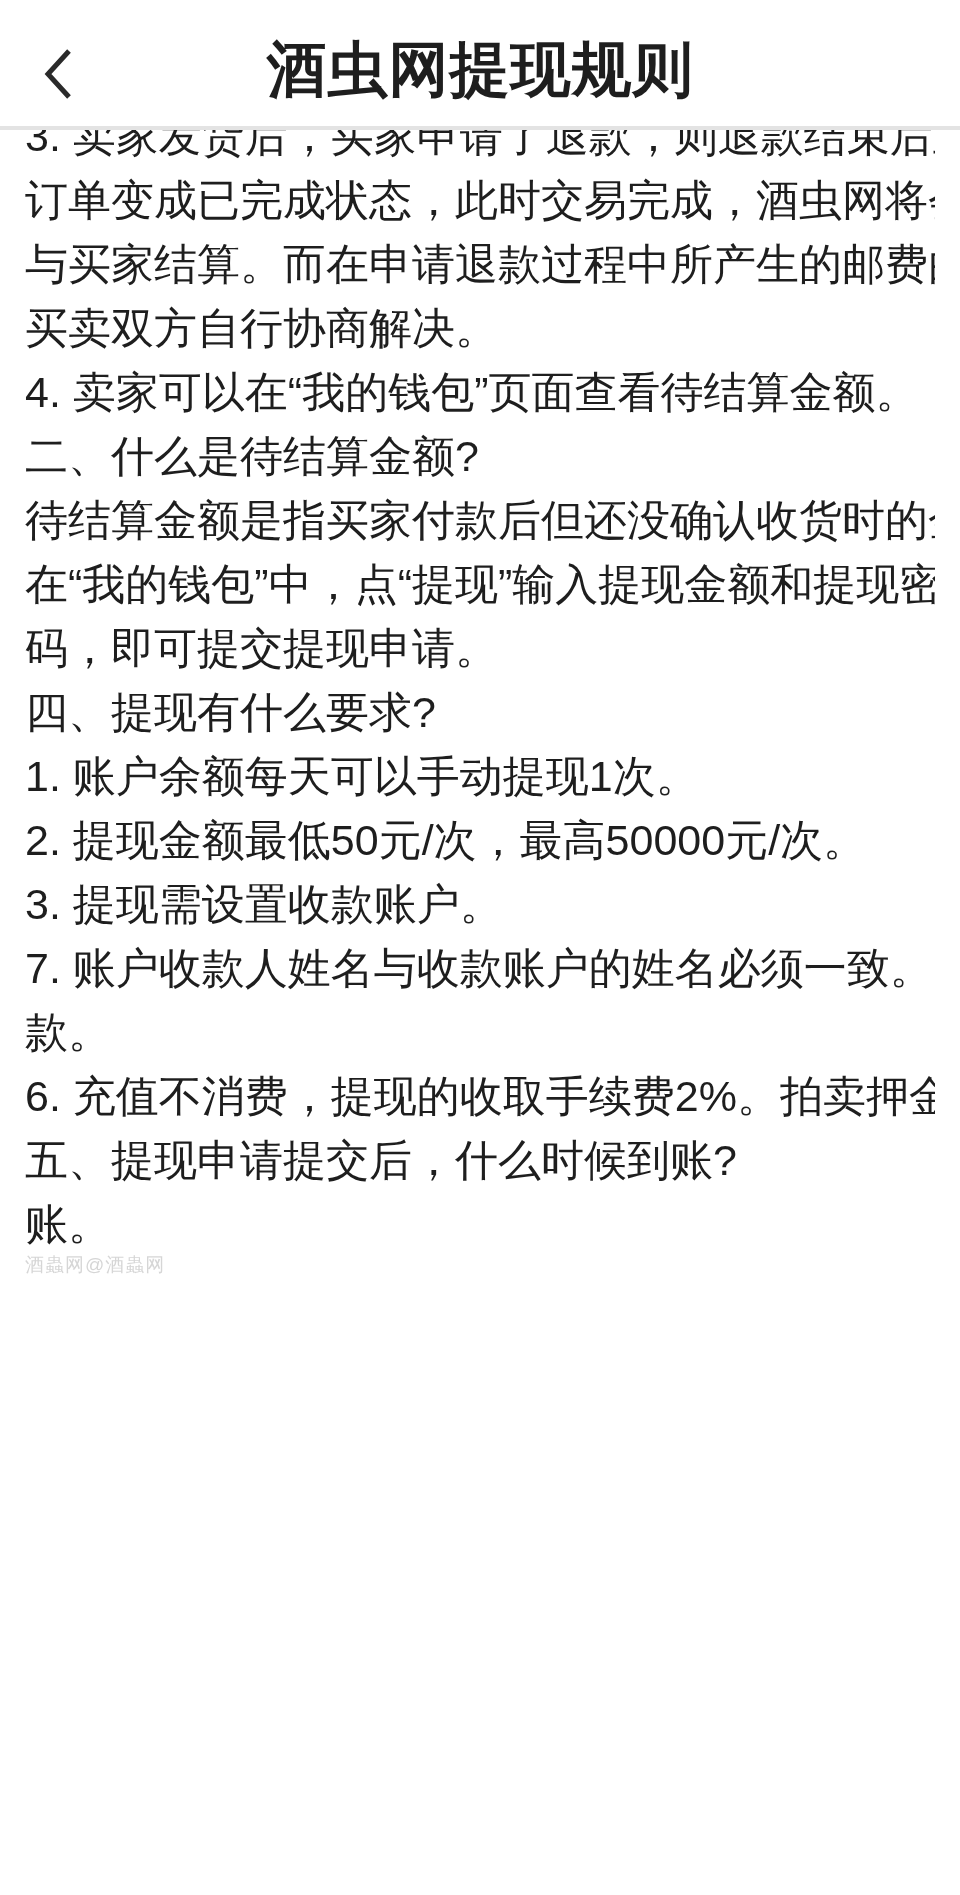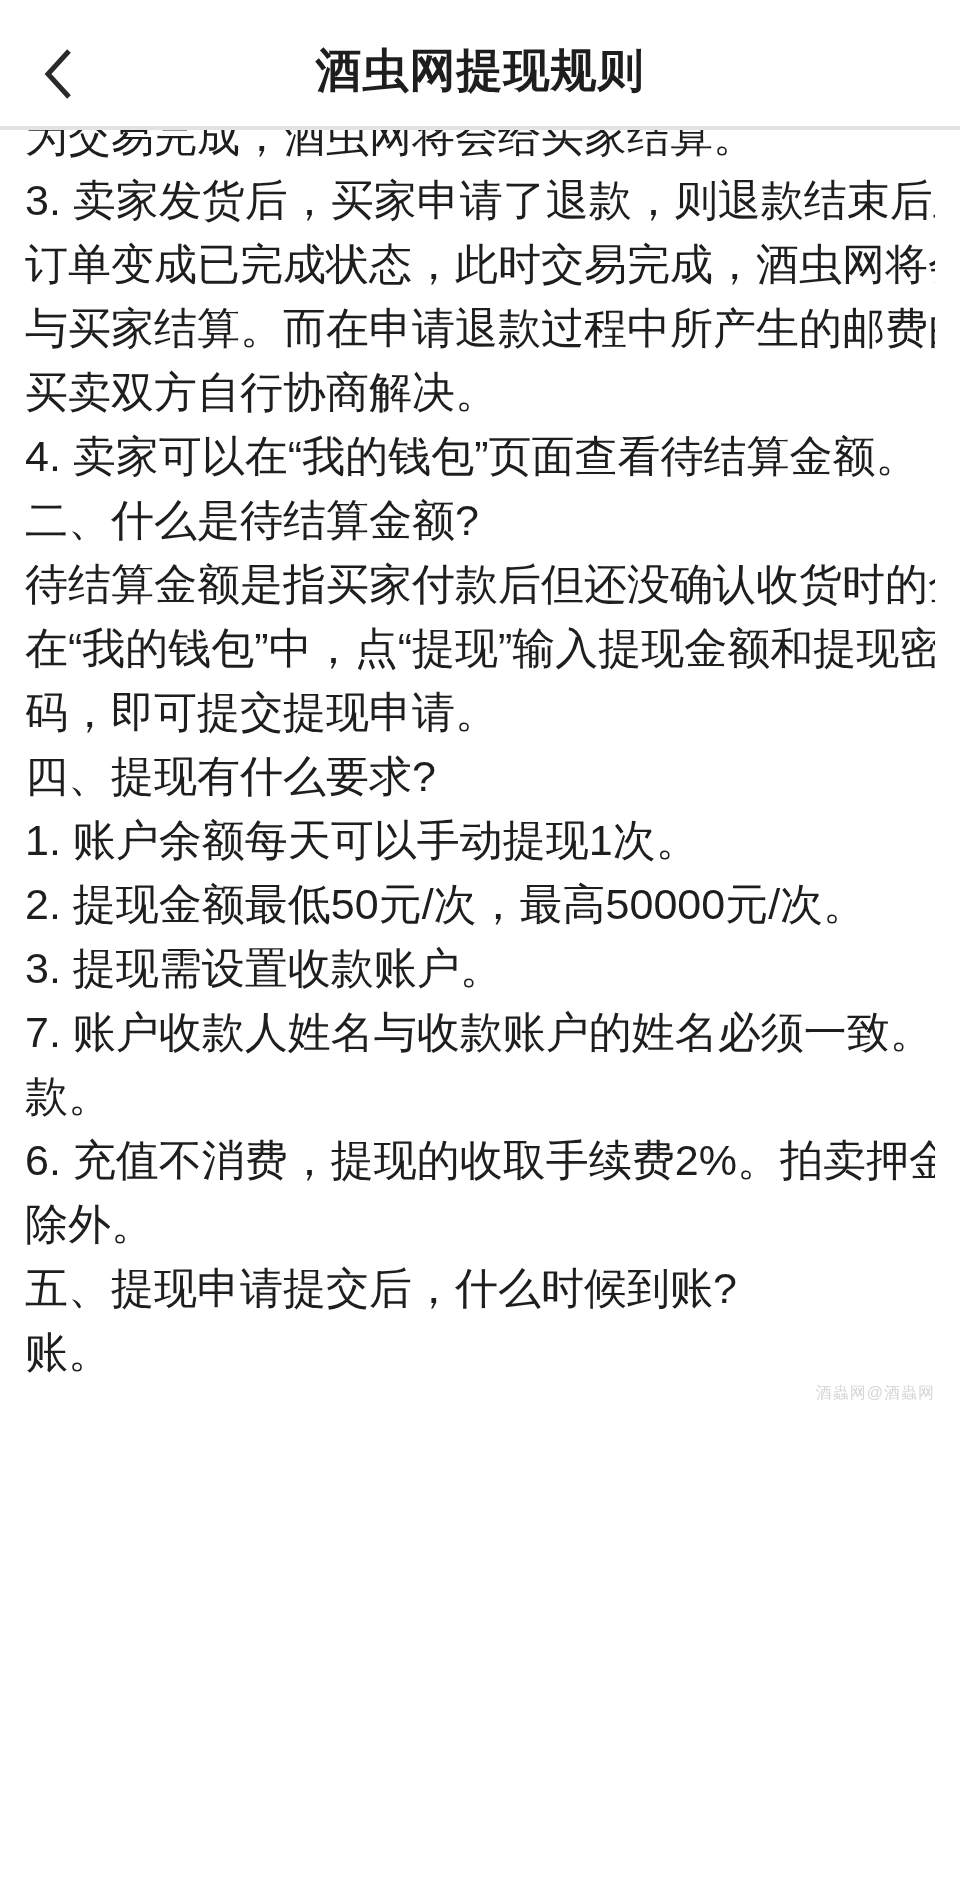--- a/index.html
+++ b/index.html
@@ -35,21 +35,21 @@
     cursor: pointer;
     background: transparent;
     border: none;
     padding: 0;
   }
   .page-title {
     position: absolute;
     left: 0; right: 0;
     top: 40px;
     text-align: center;
-    font-size: 46px;
+    font-size: 60px;
     line-height: 60px;
     font-weight: 700;
     color: #1e1e1e;
     letter-spacing: 1px;
   }
   
   .content {
     position: absolute;
     top: 130px;
     left: 25px;
@@ -65,22 +65,22 @@
   .line {
     font-size: 43px;
     line-height: 64px;
     height: 64px;
     color: #1e1e1e;
     white-space: nowrap;
     letter-spacing: 0px;
   }
   .watermark {
     margin-top: -6px;
-    text-align: right;
-    font-size: 16px;
+    text-align: left;
+    font-size: 19px;
     line-height: 30px;
     color: #d6d6d6;
     letter-spacing: 1px;
   }
 </style>
 </head>
 <body>
 
 <div class="screen">
 
@@ -91,21 +91,20 @@
           <polyline points="26,4 5,27 26,50" fill="none" stroke="#2a2a2a" stroke-width="5" stroke-linecap="butt" stroke-linejoin="miter"></polyline>
         </svg>
       </span>
     </button>
     <div class="page-title">酒虫网提现规则</div>
   </div>
 
   <div class="content">
 
     <div class="section">
-      <div class="line">为交易完成，酒虫网将会给买家结算。</div>
       <div class="line">3. 卖家发货后，买家申请了退款，则退款结束后且</div>
       <div class="line">订单变成已完成状态，此时交易完成，酒虫网将会</div>
       <div class="line">与买家结算。而在申请退款过程中所产生的邮费由</div>
       <div class="line">买卖双方自行协商解决。</div>
       <div class="line">4. 卖家可以在“我的钱包”页面查看待结算金额。</div>
     </div>
 
     <div class="section">
       <div class="line">二、什么是待结算金额?</div>
       <div class="line">待结算金额是指买家付款后但还没确认收货时的金</div>
@@ -117,21 +116,20 @@
     </div>
 
     <div class="section">
       <div class="line">四、提现有什么要求?</div>
       <div class="line">1. 账户余额每天可以手动提现1次。</div>
       <div class="line">2. 提现金额最低50元/次，最高50000元/次。</div>
       <div class="line">3. 提现需设置收款账户。</div>
       <div class="line">7. 账户收款人姓名与收款账户的姓名必须一致。</div>
       <div class="line">款。</div>
       <div class="line">6. 充值不消费，提现的收取手续费2%。拍卖押金</div>
-      <div class="line">除外。</div>
     </div>
 
     <div class="section">
       <div class="line">五、提现申请提交后，什么时候到账?</div>
       <div class="line">账。</div>
     </div>
 
     <div class="watermark">酒蟲网@酒蟲网</div>
 
   </div>

